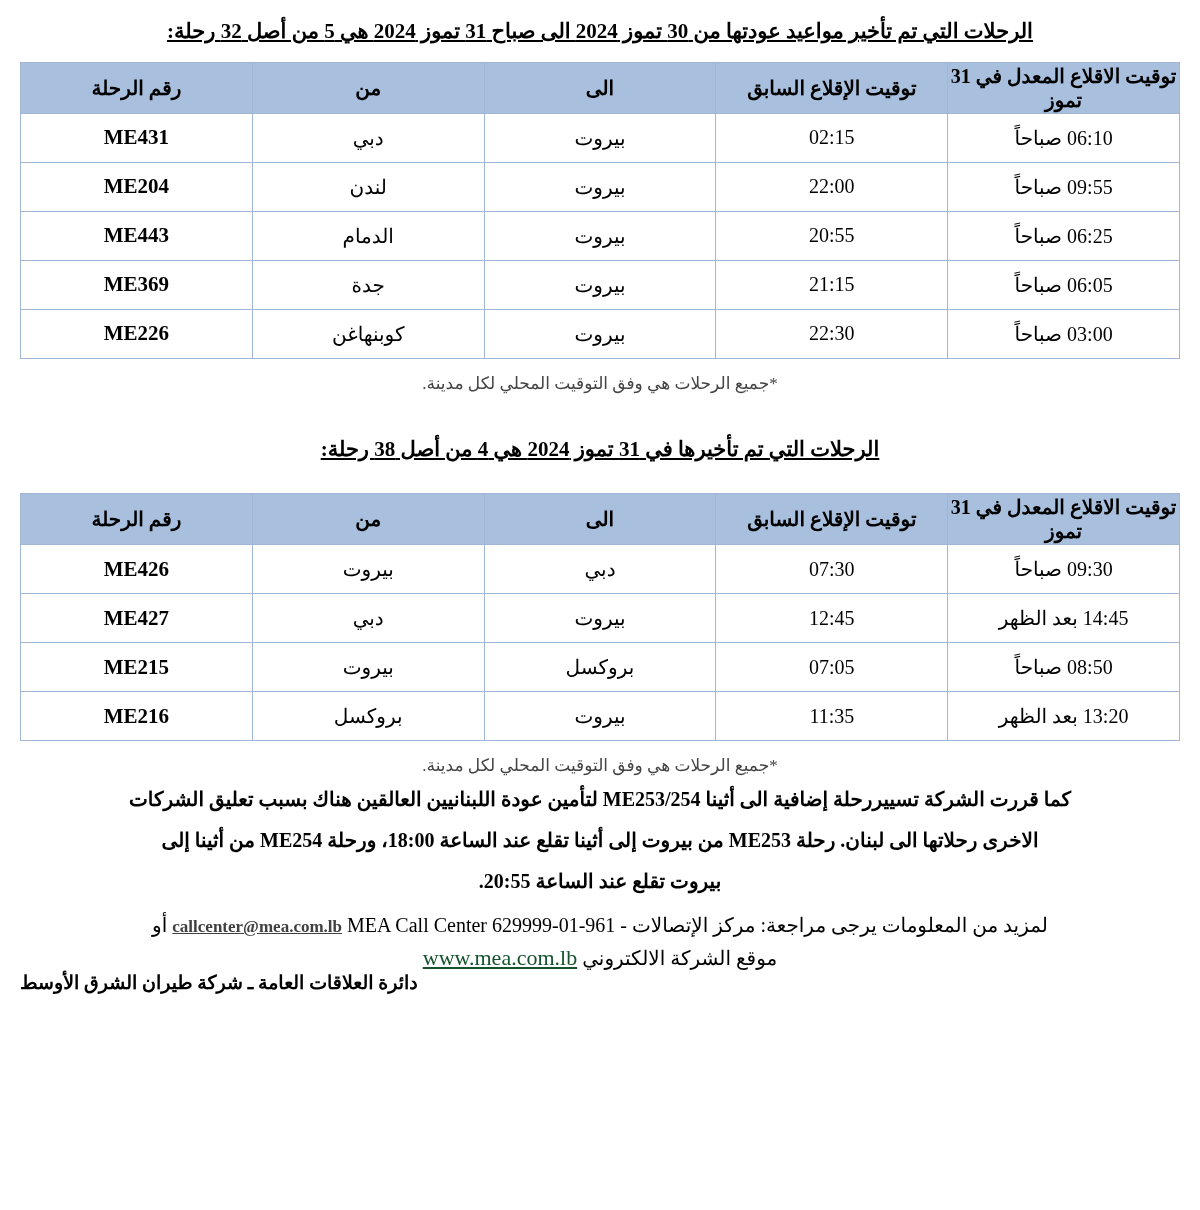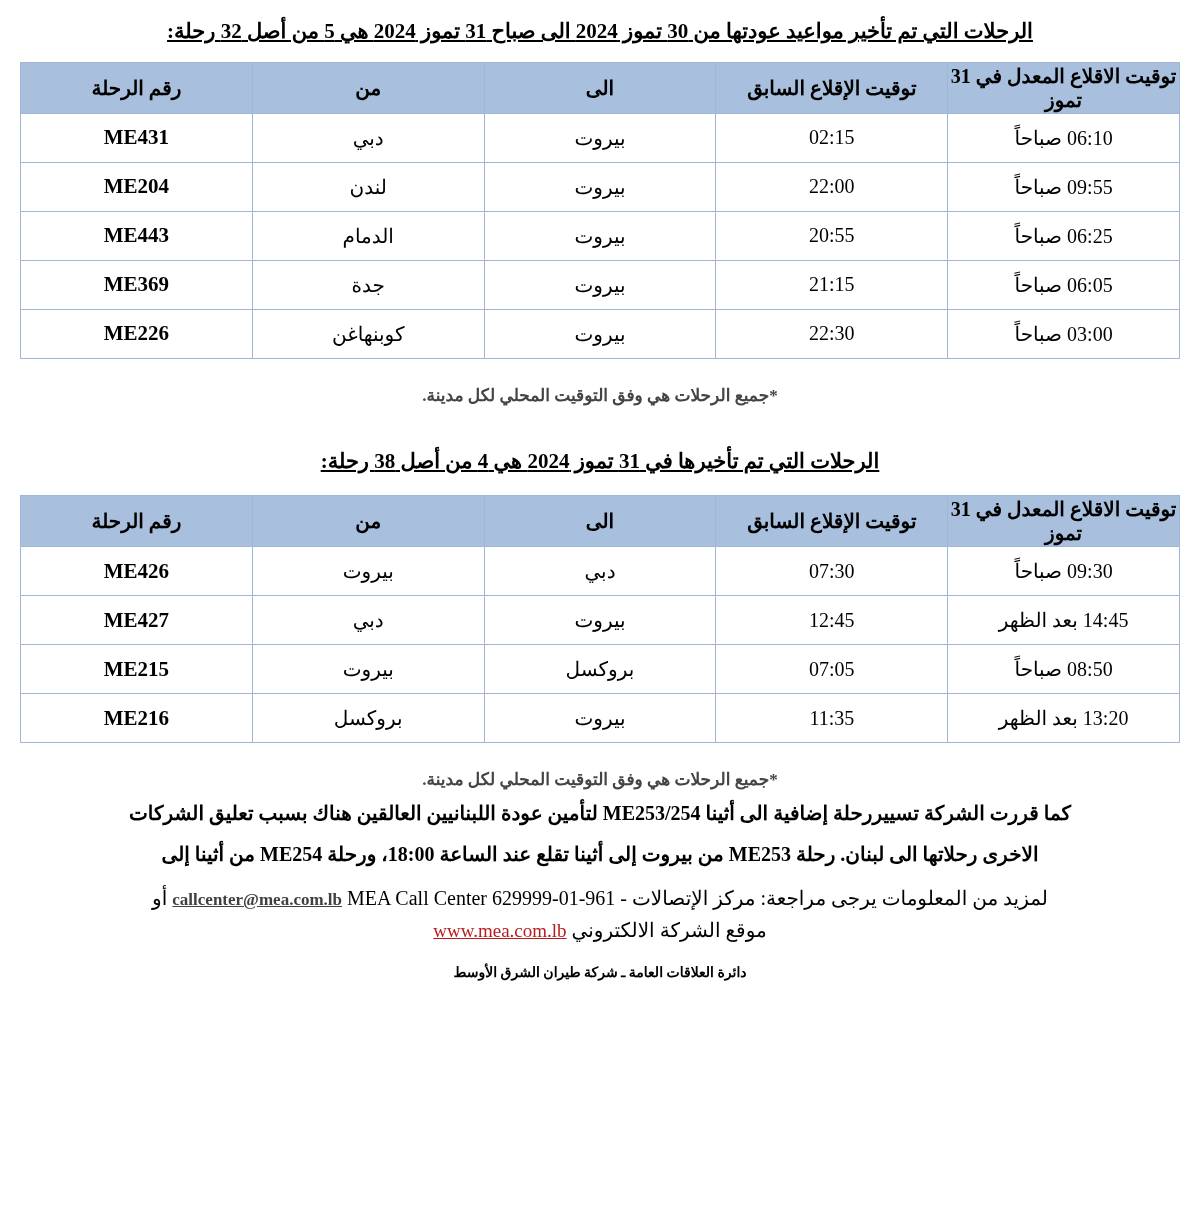--- a/index.html
+++ b/index.html
@@ -25,21 +25,21 @@
     font-weight: bold;
     font-size: 21px;
     text-align: center;
     text-decoration: underline;
     line-height: 1.5;
     margin: 6px 0 14px 0;
     padding: 0 6px;
   }
   .heading.second {
     margin-top: 40px;
-    margin-bottom: 18px;
+    margin-bottom: 28px;
   }
   table.flights {
     border-collapse: collapse;
     width: 1160px;
     margin: 12px auto;
     table-layout: fixed;
   }
   table.flights th, table.flights td {
     border: 1px solid #9fb6d4;
     height: 46px;
@@ -67,23 +67,22 @@
   }
   .col-flight { width: 20%; }
   .col-from   { width: 20%; }
   .col-to     { width: 20%; }
   .col-prev   { width: 20%; }
   .col-new    { width: 20%; }
 
   .note {
     font-size: 17px;
     text-align: center;
-    margin: 26px 0 0 0;
+    margin: 14px 0 0 0;
     color: #444444;
-    font-weight: bold;
   }
   .para {
     font-size: 20px;
     line-height: 1.75;
     text-align: center;
     margin: 6px 0;
     padding: 0 14px;
   }
   .para.bold {
     font-weight: bold;
@@ -103,29 +102,28 @@
     font-size: 17px;
     color: #1f3fa0;
     text-decoration: underline;
   }
   .web-line {
     text-align: center;
     font-size: 20px;
     margin-top: 2px;
   }
   .web-link {
-    color: #b91c1c;
-    text-decoration: underline;
+    color: #14532d;
+    text-decoration: underline;
+    font-size: 22px;
+  }
+  .signature {
+    font-weight: bold;
     font-size: 19px;
-  }
-  .signature {
-    font-weight: bold;
-    font-size: 14px;
-    text-align: center;
-    margin-top: 22px;
+    text-align: left;
   }
   .ltr {
     direction: ltr;
     unicode-bidi: embed;
     display: inline-block;
   }
 </style>
 </head>
 <body>
 
@@ -240,20 +238,21 @@
         <td class="flightno">ME216</td>
       </tr>
     </tbody>
   </table>
 
   <div class="note">*جميع الرحلات هي وفق التوقيت المحلي لكل مدينة.</div>
 
 
   <div class="para bold">كما قررت الشركة تسييررحلة إضافية الى أثينا ME253/254  لتأمين عودة اللبنانيين العالقين هناك بسبب تعليق الشركات</div>
   <div class="para bold">الاخرى رحلاتها الى لبنان. رحلة ME253 من بيروت إلى أثينا تقلع عند الساعة 18:00، ورحلة ME254 من أثينا إلى</div>
+  <div class="para bold">بيروت تقلع عند الساعة 20:55.</div>
 
   <div class="contact">
     <span>لمزيد من المعلومات يرجى مراجعة: مركز الإتصالات</span>
     <span class="ltr">MEA Call Center 629999-01-961 -</span>
     <a class="email-link" href="#">callcenter@mea.com.lb</a>
     <span>أو</span>
   </div>
 
   <div class="web-line">
     <span>موقع الشركة الالكتروني</span>

